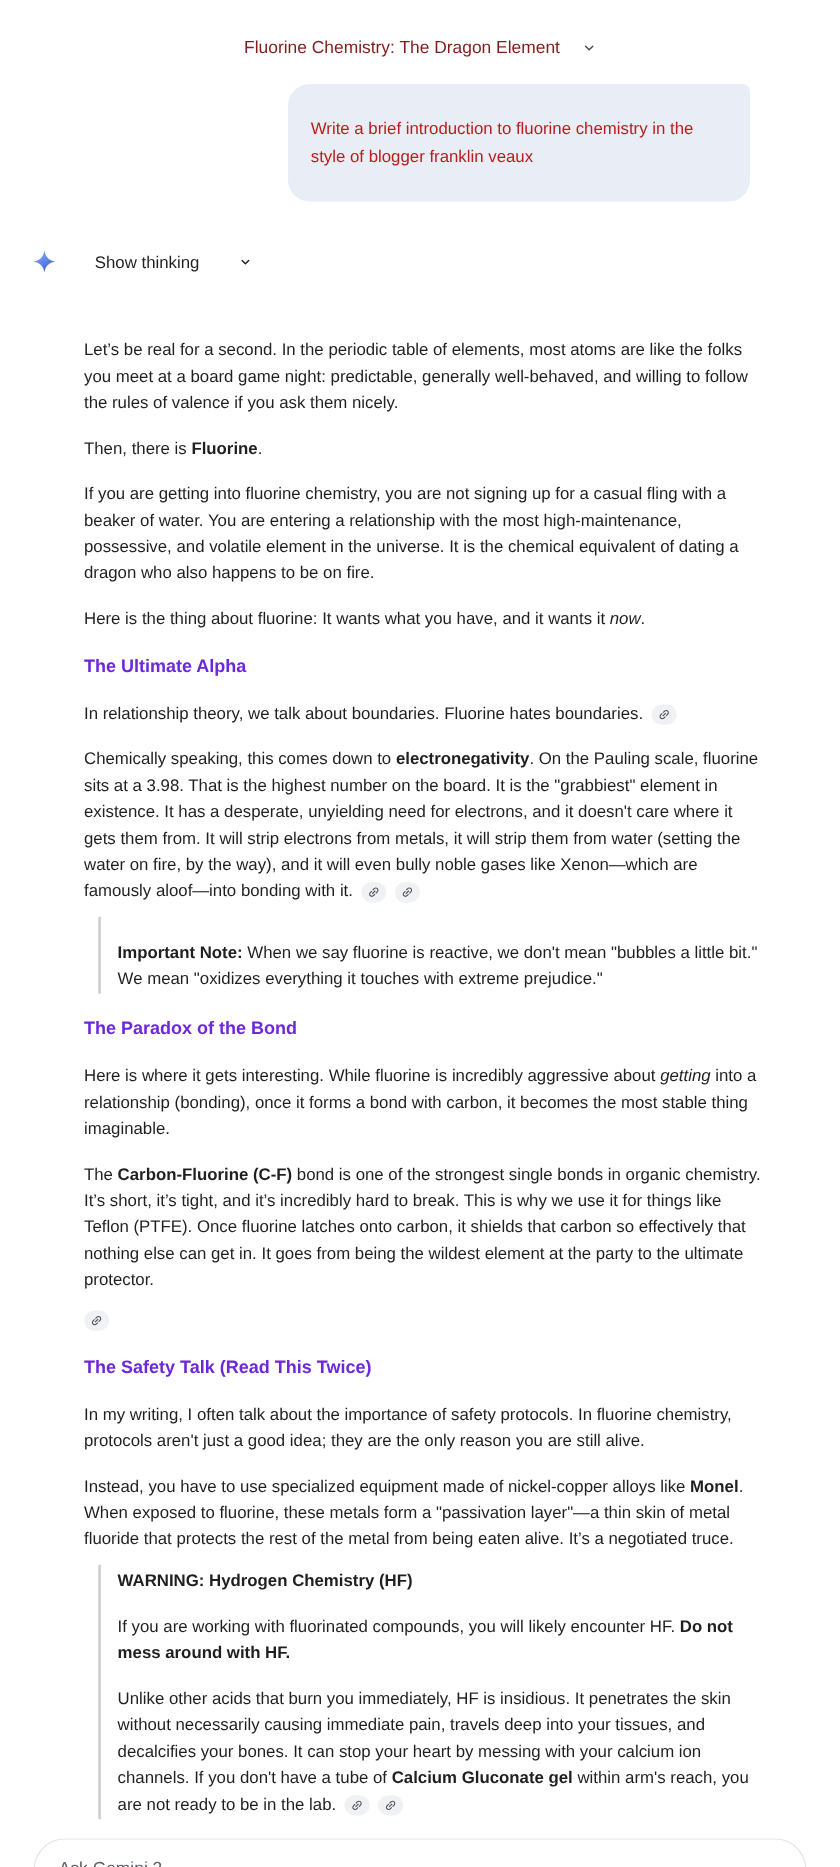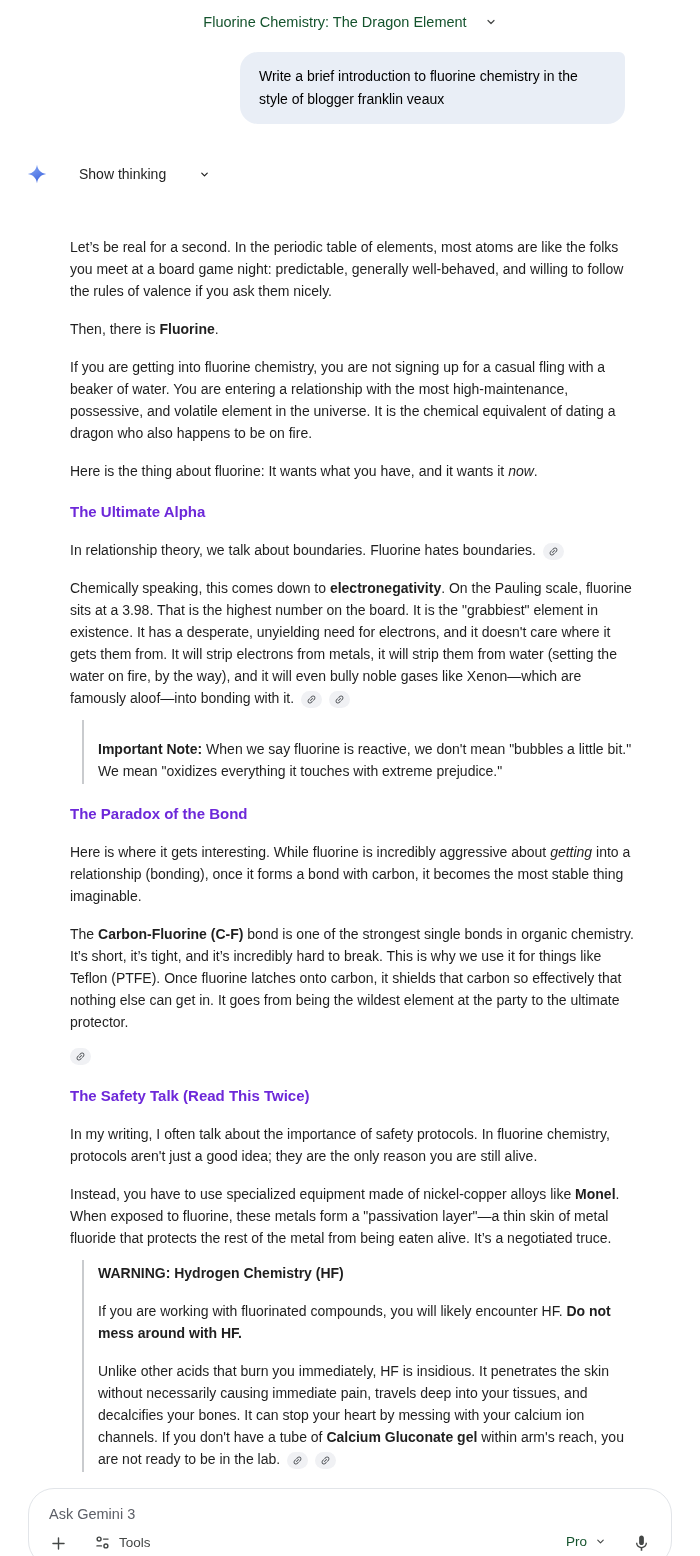--- a/index.html
+++ b/index.html
@@ -20,39 +20,40 @@
   .header {
     padding: 14px 0 6px;
     display: flex;
     justify-content: center;
   }
   .title-btn {
     display: inline-flex;
     align-items: center;
     gap: 18px;
     cursor: pointer;
-    color: #14532d;
+    color: #7f1d1d;
     font-size: 14.5px;
+    margin-top: 18px;
   }
   .chev { width: 12px; height: 12px; color: #444746; flex: 0 0 auto; }
 
   
   .user-row {
     display: flex;
     justify-content: flex-end;
     padding: 16px 75px 0 0;
   }
   .user-bubble {
     max-width: 385px;
     background: #e9eef6;
     border-radius: 18px 6px 18px 18px;
-    padding: 13px 19px;
+    padding: 26px 19px;
     font-size: 14px;
     line-height: 23px;
-    color: #000000;
+    color: #b91c1c;
   }
 
   
   .thinking-row {
     display: flex;
     align-items: center;
     gap: 32px;
     margin: 40px 0 0 27px;
     cursor: pointer;
   }

